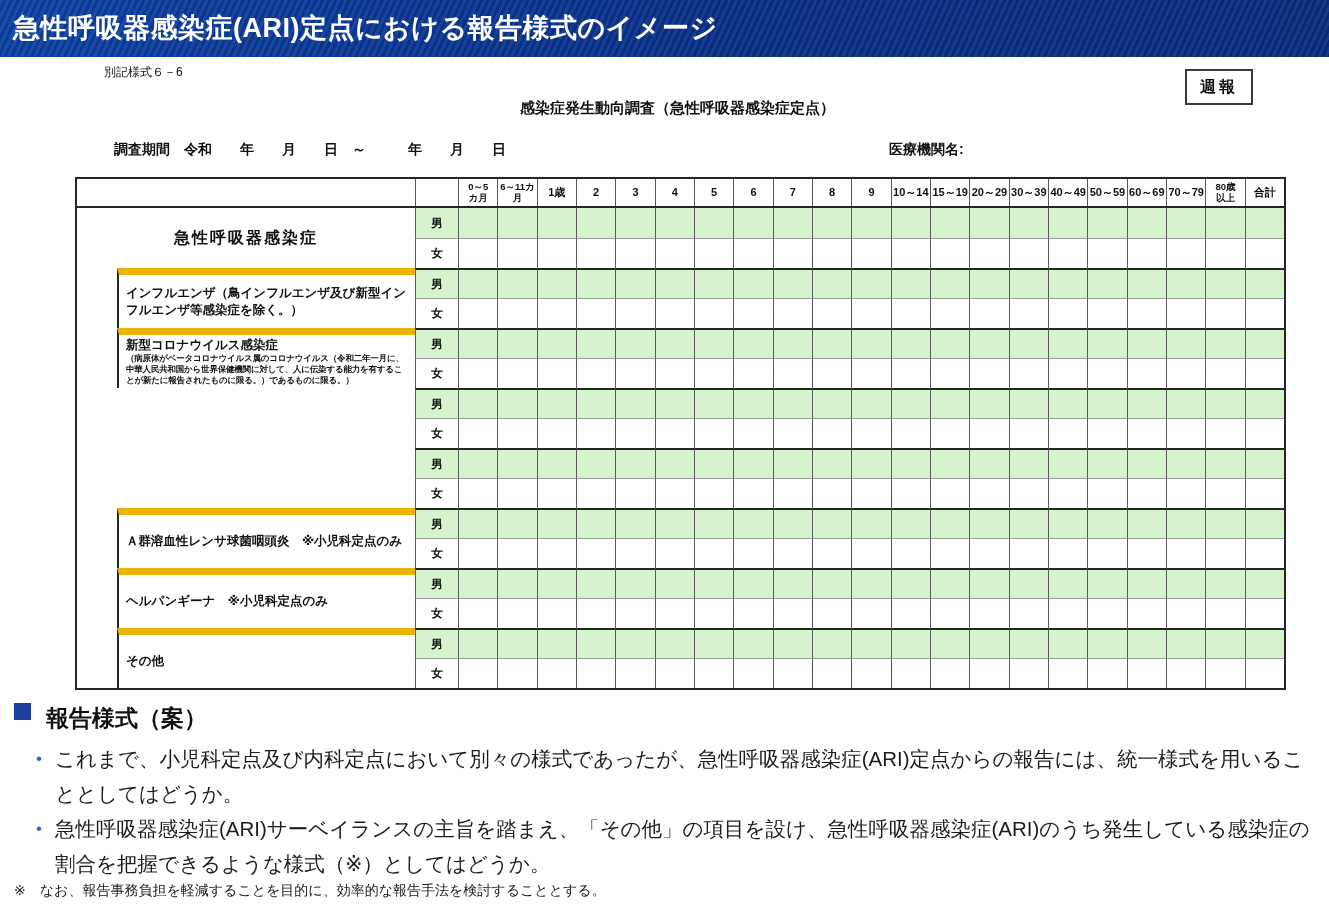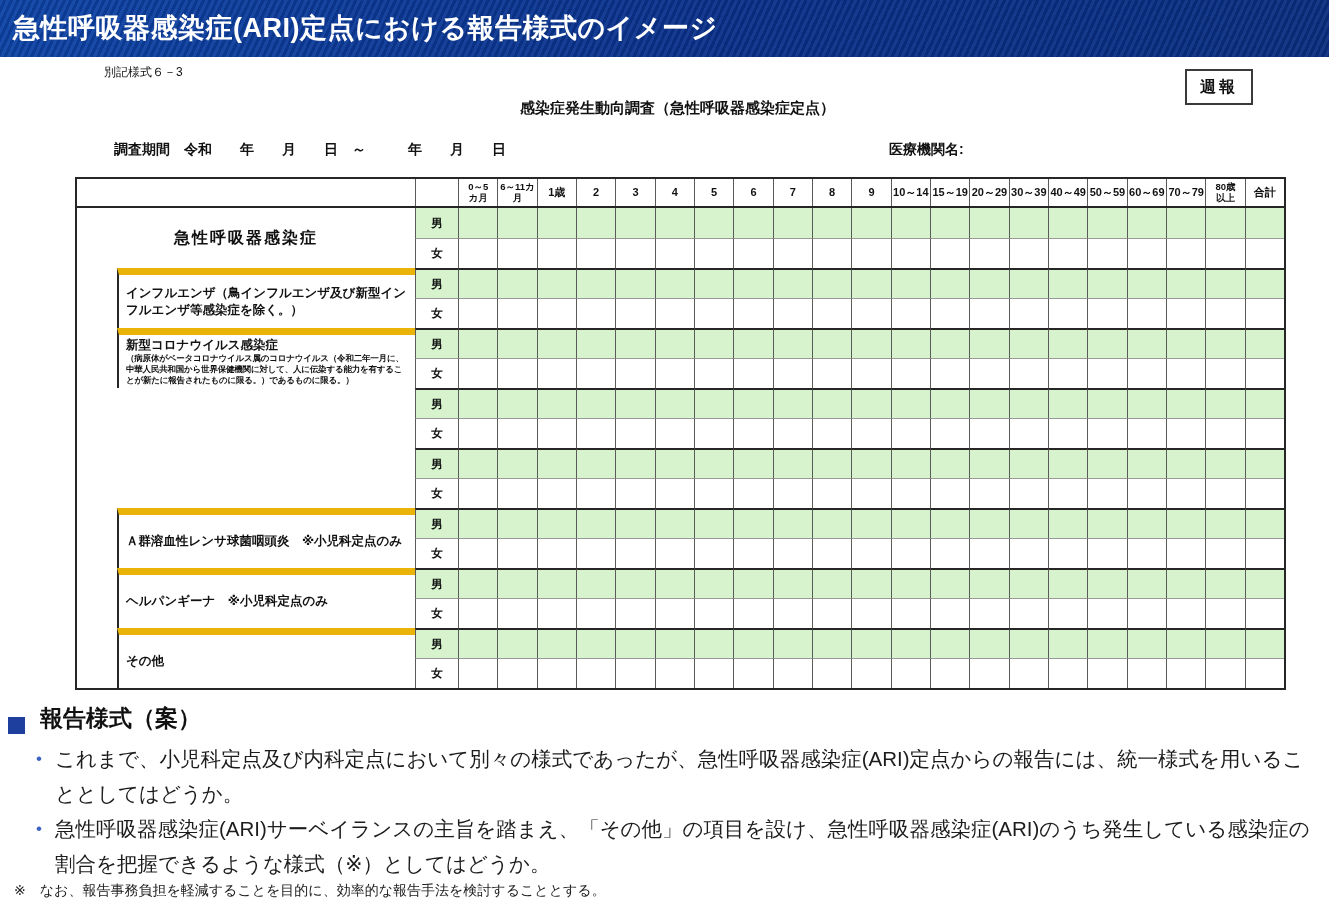--- a/index.html
+++ b/index.html
@@ -54,37 +54,37 @@
   .label-sub .t{font-weight:bold;font-size:12.5px;line-height:1.3;color:#111;}
   .label-sub .n{font-weight:bold;font-size:8.5px;line-height:1.3;color:#111;letter-spacing:-.2px;}
   .sexcell{
     grid-column:2;display:flex;align-items:center;justify-content:center;
     font-weight:bold;font-size:11.5px;color:#111;
   }
   .row2{border-top:1px solid #9a9a9a;}
   .sep-top{border-top:2px solid #262626 !important;}
   .male-fill{background:#d6f3cd;}
   
-  .section-head{position:absolute;left:8px;top:703px;display:flex;align-items:flex-end;}
+  .section-head{position:absolute;left:14px;top:703px;display:flex;align-items:flex-start;}
   .sq{width:17px;height:17px;background:#1e3f9e;margin-right:15px;}
   .section-head .txt{font-size:23px;font-weight:bold;color:#111;}
   .bullets{position:absolute;left:14px;top:741px;width:1306px;}
   .bullet{position:relative;padding-left:41px;font-size:20.5px;line-height:35px;color:#1c1c1c;}
   .bullet::before{content:"\2022";position:absolute;left:22px;top:0;color:#3a62c4;font-size:17px;}
   .footnote{position:absolute;left:14px;top:882px;font-size:14px;color:#1c1c1c;}
   .footnote .mark{margin-right:14px;}
 </style>
 </head>
 <body>
 
 <div class="titlebar">
   <div class="ttl">急性呼吸器感染症(ARI)定点における報告様式のイメージ</div>
 </div>
 
-<div class="style-num">別記様式６－3</div>
+<div class="style-num">別記様式６－6</div>
 <div class="weekly">週報</div>
 <div class="form-title">感染症発生動向調査（急性呼吸器感染症定点）</div>
 <div class="period">調査期間　令和　　年　　月　　日　～　　　年　　月　　日</div>
 <div class="med">医療機関名:</div>
 
 <div class="sheet-table">
   <div class="thead" id="age-header">
     <div class="hspacer"></div>
     <div class="hspacer" style="border-left:1px solid #5a5a5a;"></div>
   <div class="hcell small">0～5

